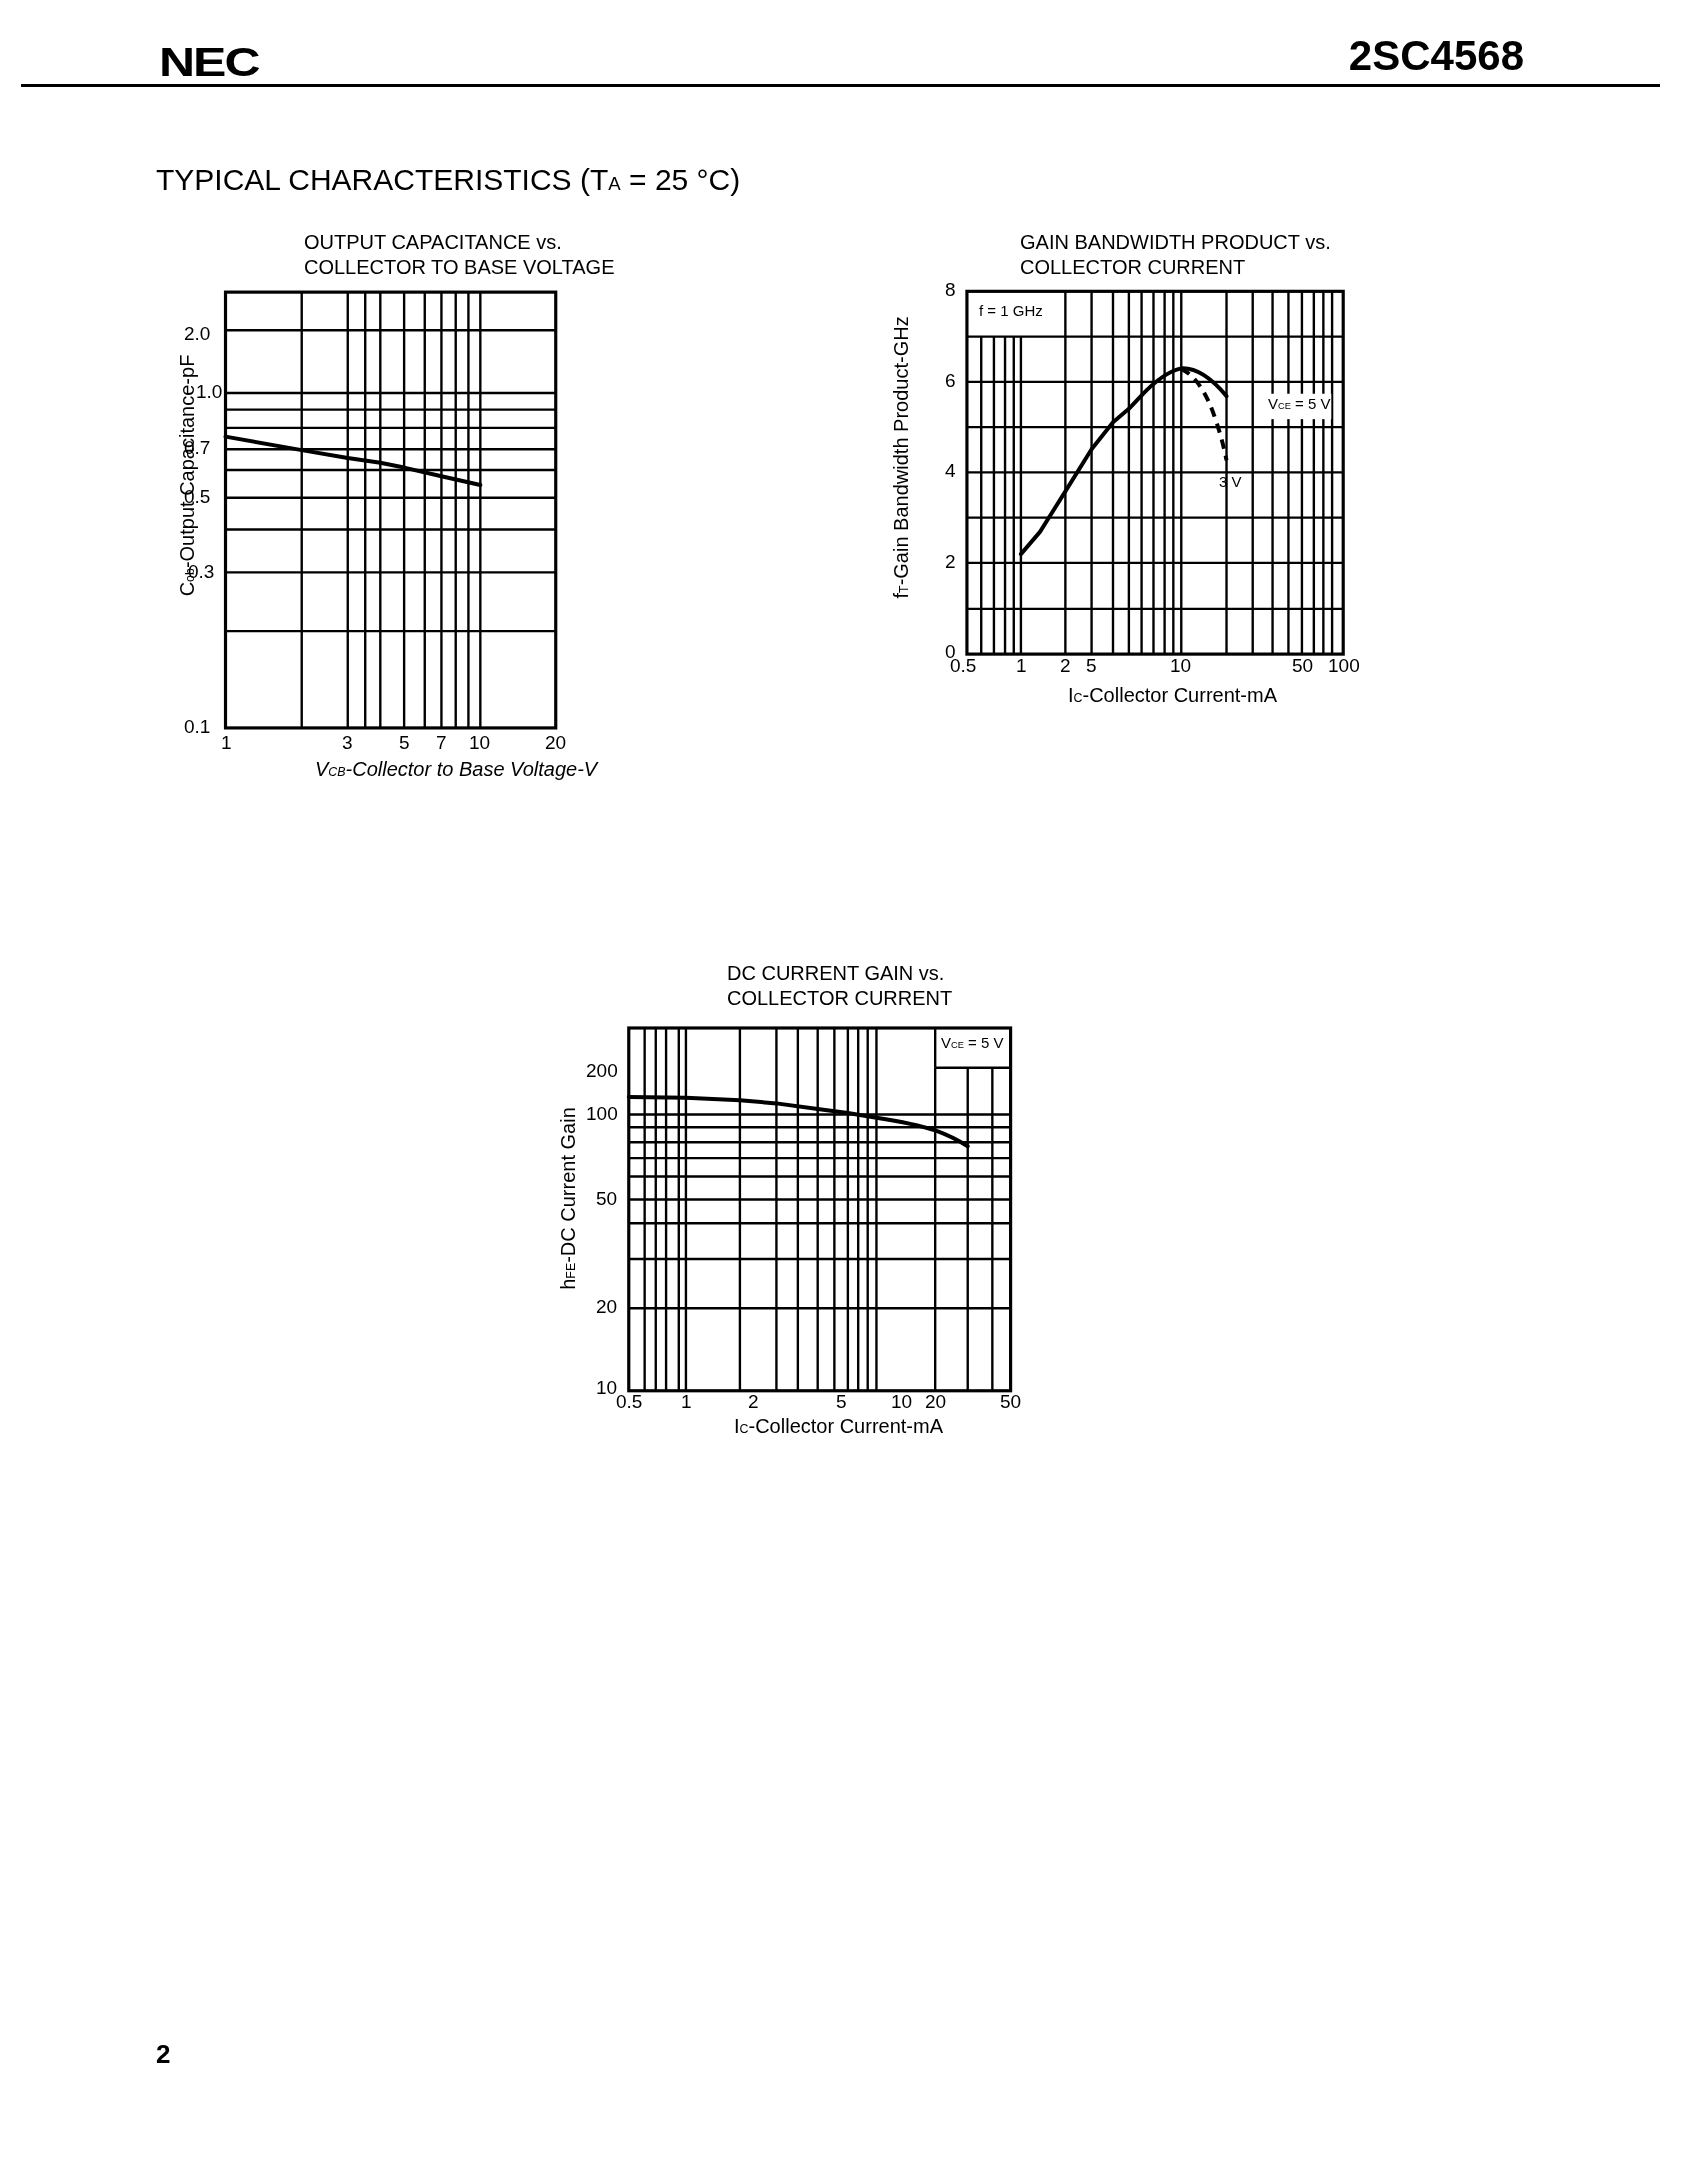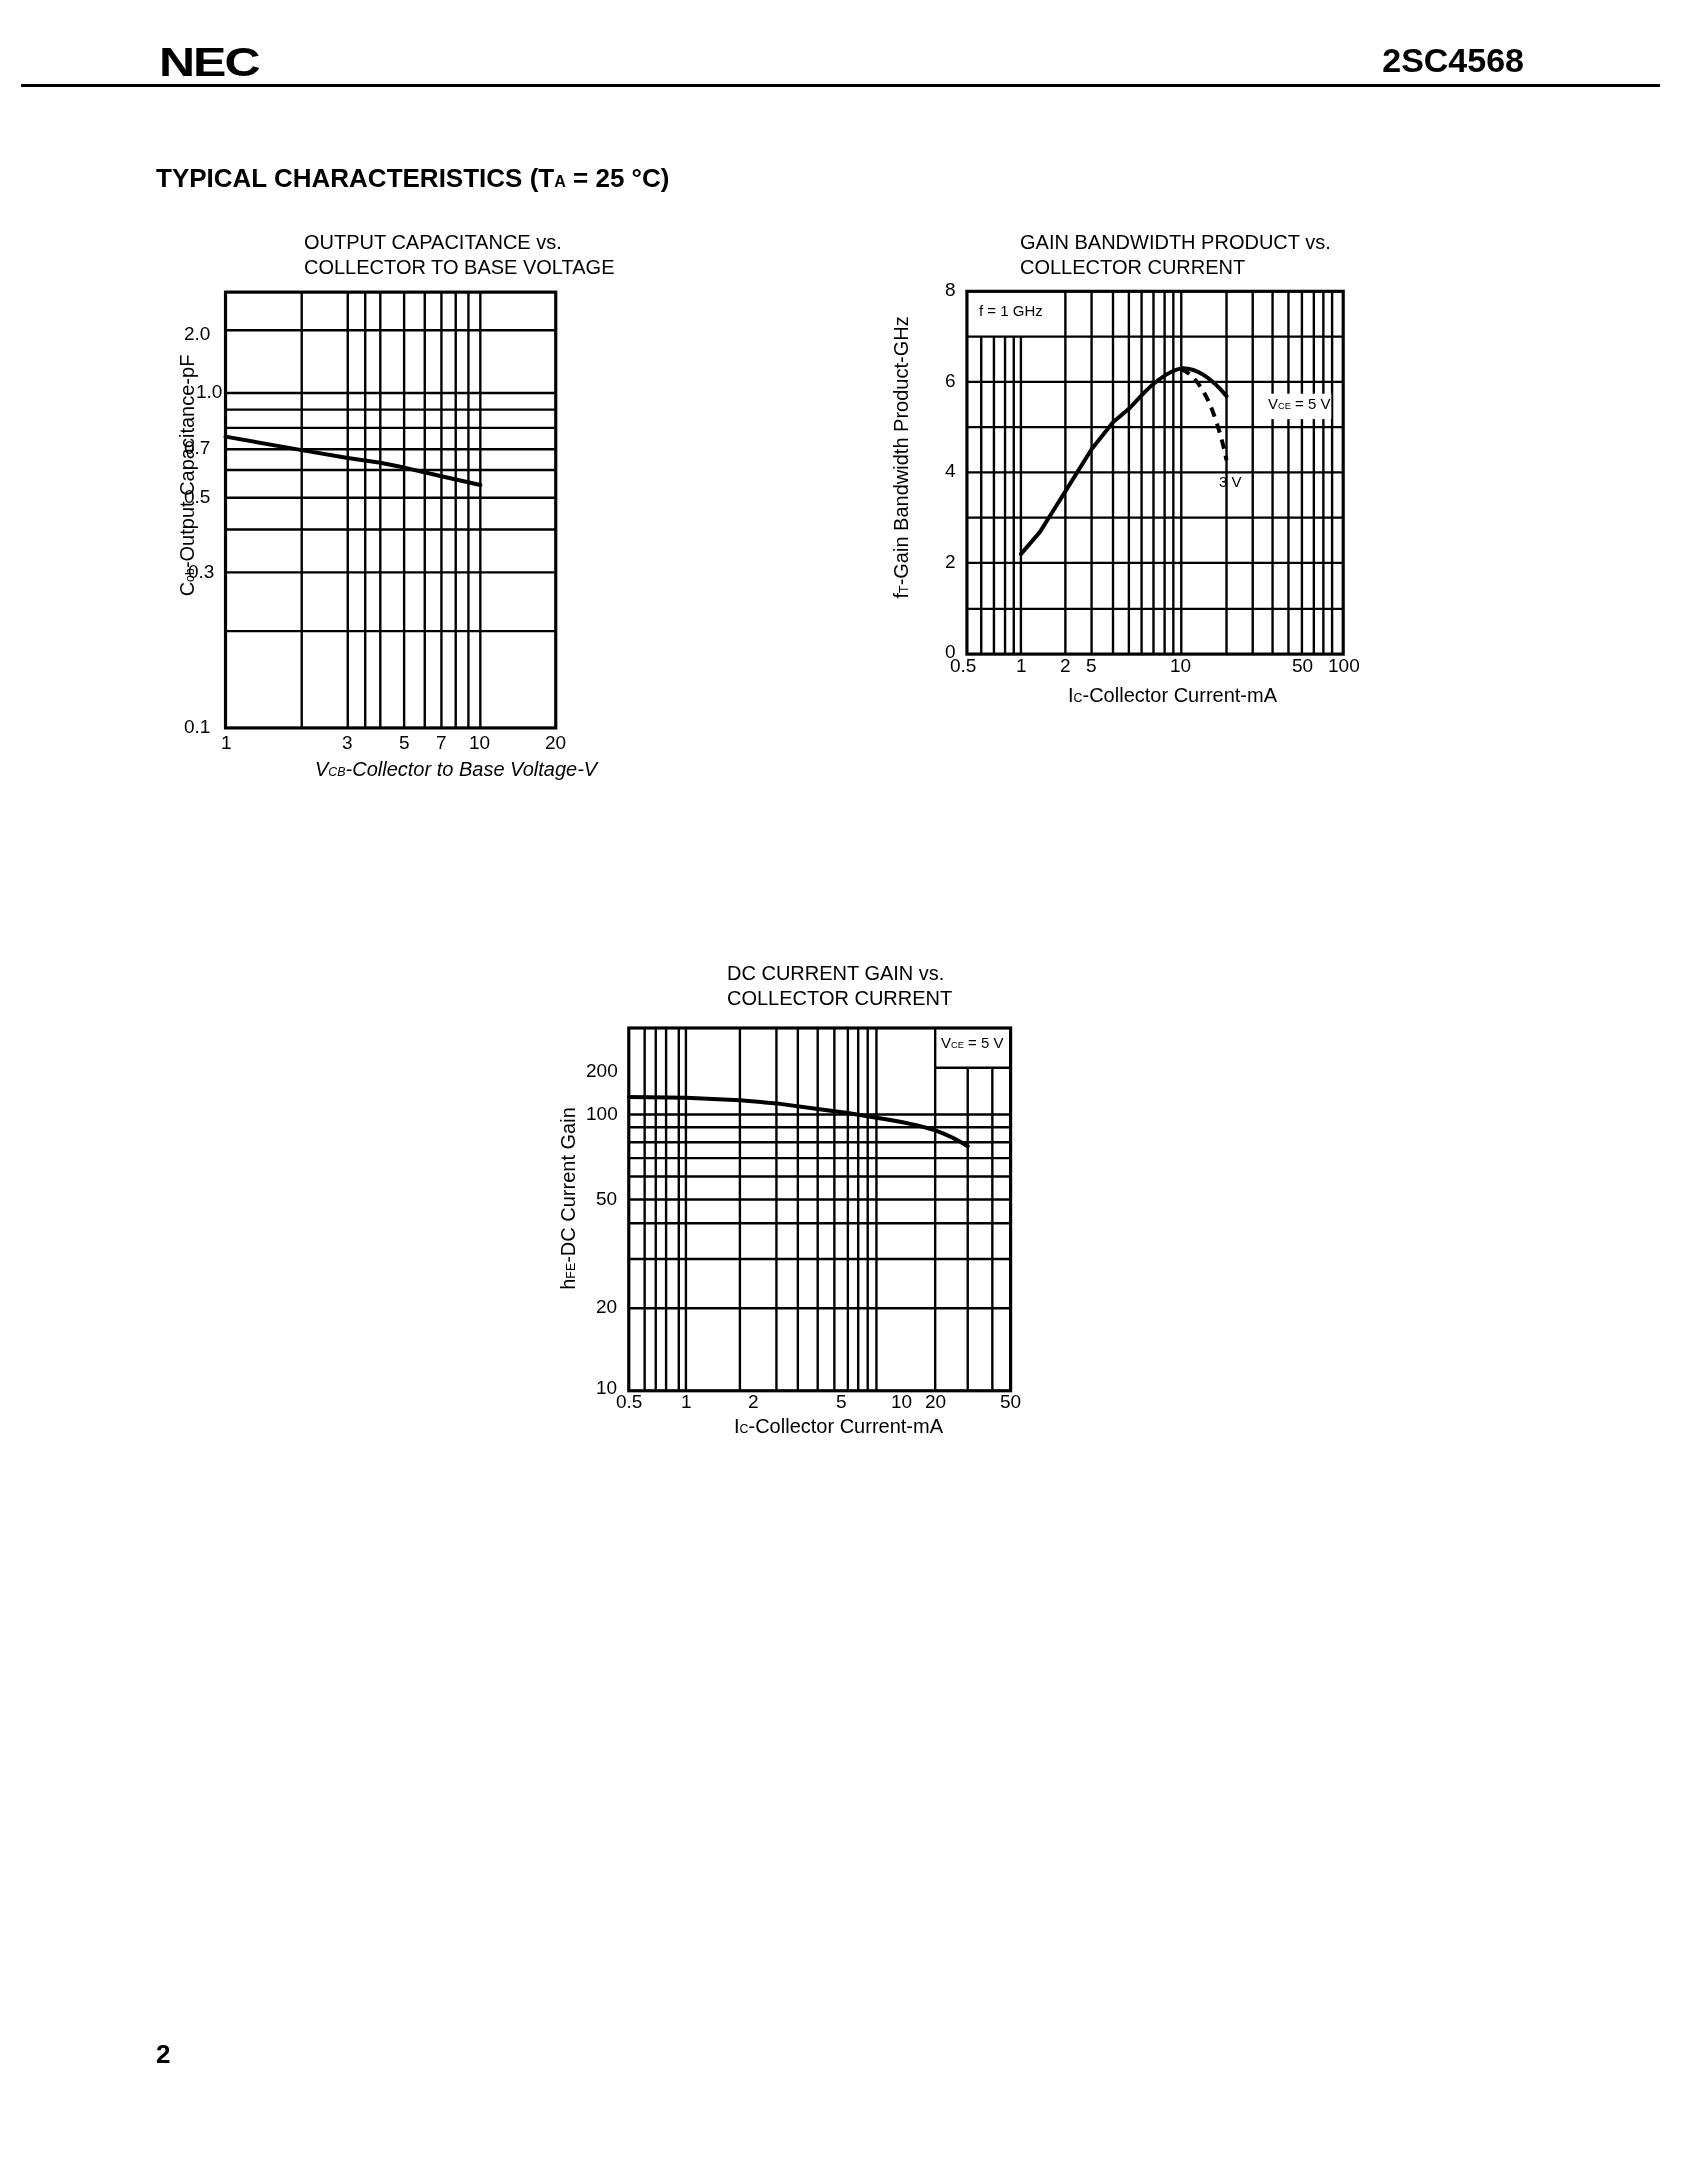--- a/index.html
+++ b/index.html
@@ -1,23 +1,23 @@
 <!DOCTYPE html>
 <html style="font-size:12.7px"><head>
 <meta charset="utf-8">
 <style>
   html, body { margin: 0; padding: 0; background: #ffffff; }
   body { width: 1687px; height: 2183px; position: relative; overflow: hidden;
          font-family: "Liberation Sans", sans-serif; color: #000; }
   .abs { position: absolute; }
   .logo { left: 159px; top: 40px; font-size: 40px; font-weight: bold; letter-spacing: -1.6px;
           transform: scaleX(1.25); transform-origin: left top; }
-  .partno { right: 163px; top: 41px; font-size: 34px; font-weight: bold; }
+  .partno { right: 163px; top: 32px; font-size: 42px; font-weight: bold; }
   .rule { left: 21.4px; width: 1639px; top: 84px; height: 3.2px; background: #000; }
-  .section { left: 156px; top: 163px; font-size: 26px; font-weight: bold; }
+  .section { left: 156px; top: 163px; font-size: 30px; font-weight: normal; }
   .sub { font-size: 0.62em; }
   .pageno { left: 156px; top: 2039px; font-size: 26px; font-weight: bold; }
   .ctitle { font-size: 20px; line-height: 24.6px; white-space: nowrap; }
   .tick { font-size: 19px; white-space: nowrap; }
   .axlabel { font-size: 20px; white-space: nowrap; }
   .ylab { transform: rotate(-90deg); transform-origin: center center; }
   svg { position: absolute; overflow: visible; }
   .gl { stroke: #000; stroke-width: 3; }
   .box { fill: none; stroke: #000; stroke-width: 4; }
   .curve { fill: none; stroke: #000; stroke-width: 5; stroke-linejoin: round; stroke-linecap: round; }

